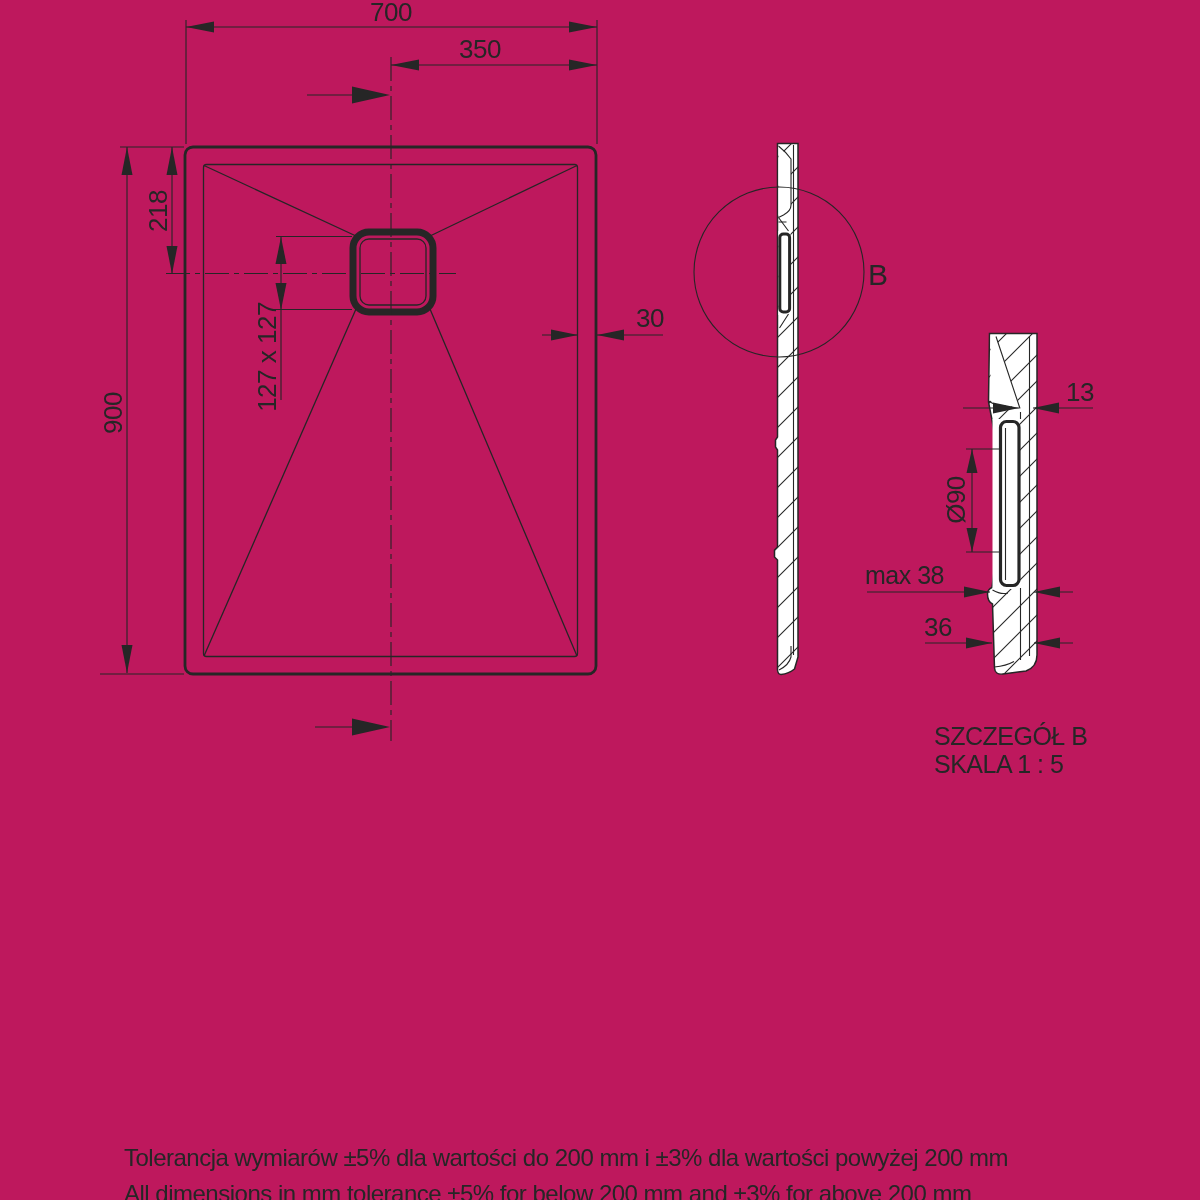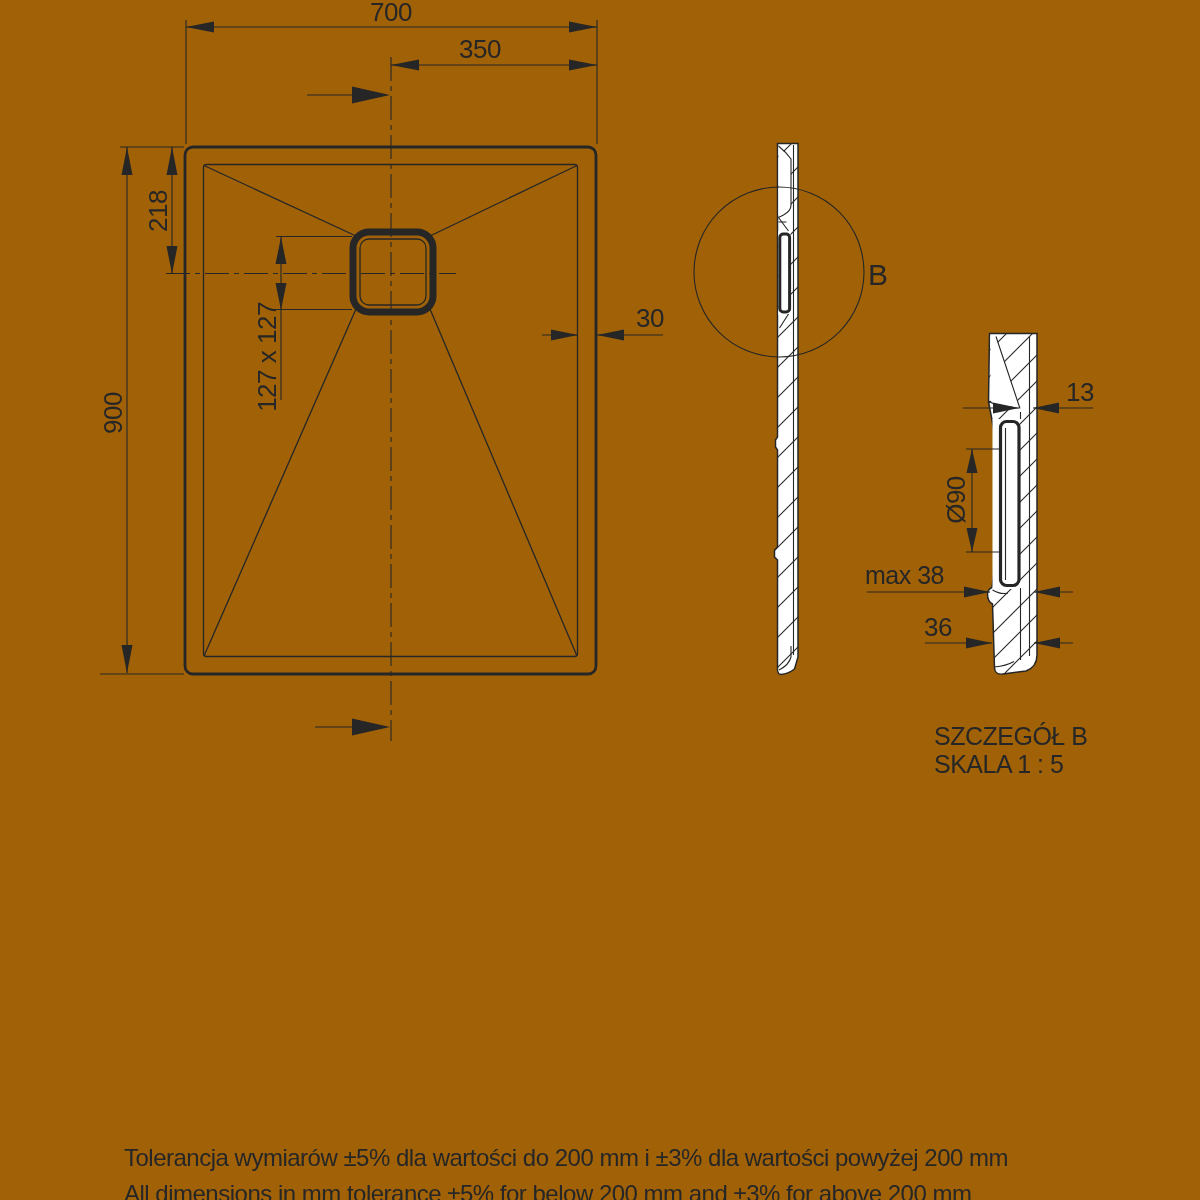--- a/index.html
+++ b/index.html
@@ -1,16 +1,16 @@
 <!DOCTYPE html>
 <html><head>
 <meta charset="utf-8">
 <style>
   html,body{margin:0;padding:0;background:#fff;}
-  .page{width:1200px;height:1200px;background:#a16207;position:relative;overflow:hidden;}
+  .page{width:1200px;height:1200px;background:#be185d;position:relative;overflow:hidden;}
   svg{display:block;}
   svg text{font-family:"Liberation Sans",sans-serif;fill:#262626;letter-spacing:-0.5px;}
   .dim{font-size:26px;}
   .cap{font-size:25px;}
   .marker{font-size:30px;}
   .note{font-size:24px;}
   .ln{stroke:#262626;fill:none;stroke-width:1.3;}
   .ln-thin{stroke:#262626;fill:none;stroke-width:1.1;}
   .ln-med{stroke:#262626;fill:none;stroke-width:2.8;}
   .ln-prof{stroke:#262626;fill:#fff;stroke-width:1.5;}

